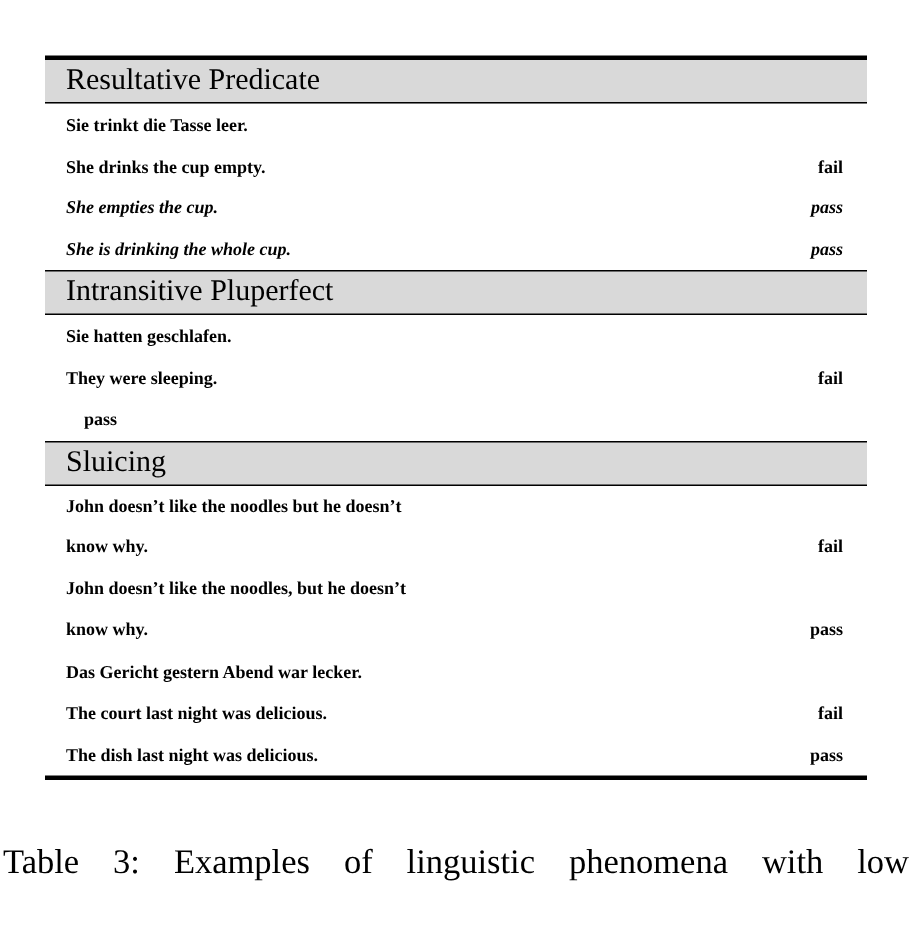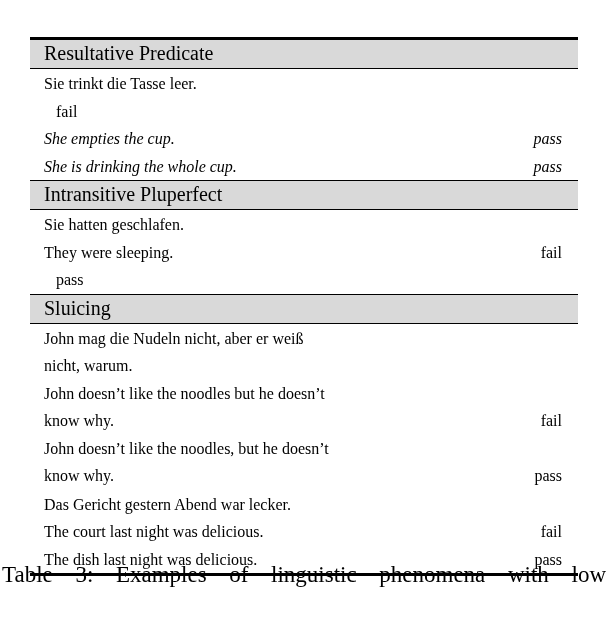--- a/index.html
+++ b/index.html
@@ -32,22 +32,23 @@
     line-height: 25px;
   }
   .sec-header.not-first {
     border-top: 1px solid #000;
   }
   .row {
     display: flex;
     justify-content: space-between;
     align-items: flex-end;
     padding: 0 16px 0 14px;
-    font-size: 16px;
+    font-size: 12px;
     line-height: 27.5px;
+    font-weight: bold;
   }
   .row .text {
     white-space: pre-line;
     flex: 1 1 auto;
   }
   .row .result {
     flex: 0 0 auto;
     padding-left: 12px;
   }
   .row.first-row {
@@ -73,20 +74,21 @@
 
 <div class="paper">
   <div class="table">
 
     <div class="sec-header">Resultative Predicate</div>
     <div class="row first-row">
       <span class="text">Sie trinkt die Tasse leer.</span>
       <span class="result"></span>
     </div>
     <div class="row">
+      <span class="text">She drinks the cup empty.</span>
       <span class="result">fail</span>
     </div>
     <div class="row italic">
       <span class="text">She empties the cup.</span>
       <span class="result">pass</span>
     </div>
     <div class="row italic">
       <span class="text">She is drinking the whole cup.</span>
       <span class="result">pass</span>
     </div>
@@ -98,25 +100,20 @@
     </div>
     <div class="row">
       <span class="text">They were sleeping.</span>
       <span class="result">fail</span>
     </div>
     <div class="row">
       <span class="result">pass</span>
     </div>
 
     <div class="sec-header not-first">Sluicing</div>
-    <div class="row first-row">
-      <span class="text">John mag die Nudeln nicht, aber er weiß
-nicht, warum.</span>
-      <span class="result"></span>
-    </div>
     <div class="row">
       <span class="text">John doesn’t like the noodles but he doesn’t
 know why.</span>
       <span class="result">fail</span>
     </div>
     <div class="row">
       <span class="text">John doesn’t like the noodles, but he doesn’t
 know why.</span>
       <span class="result">pass</span>
     </div>

